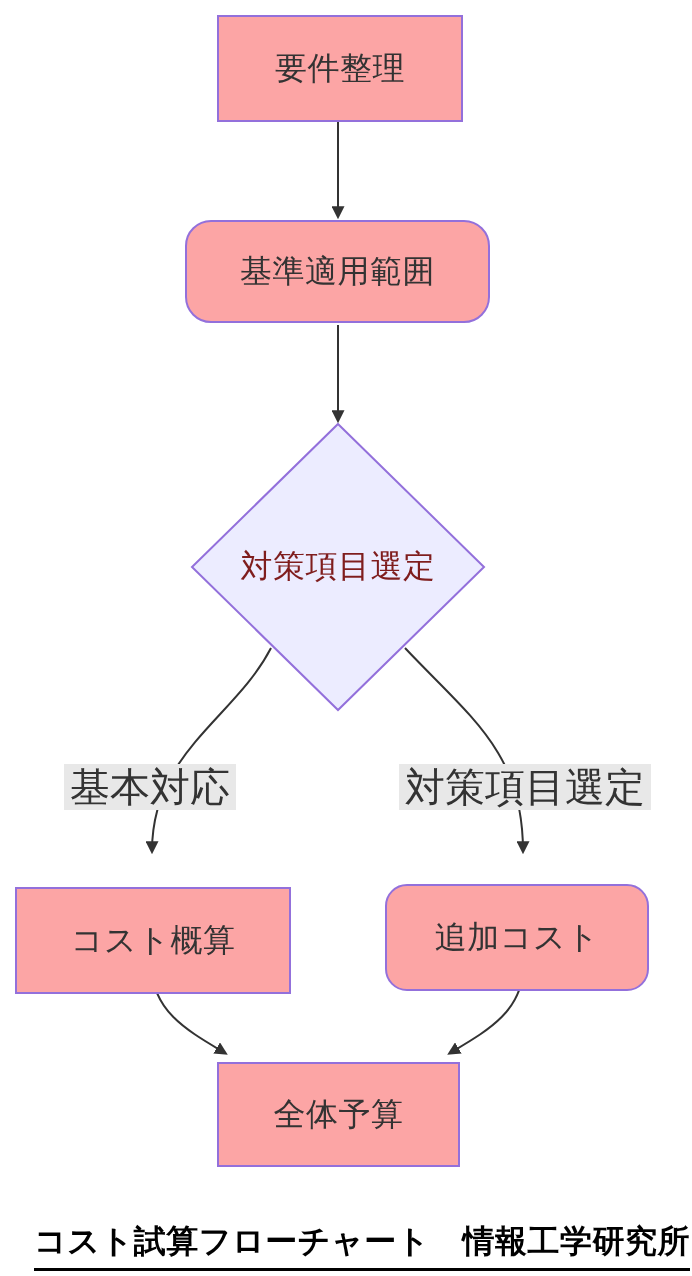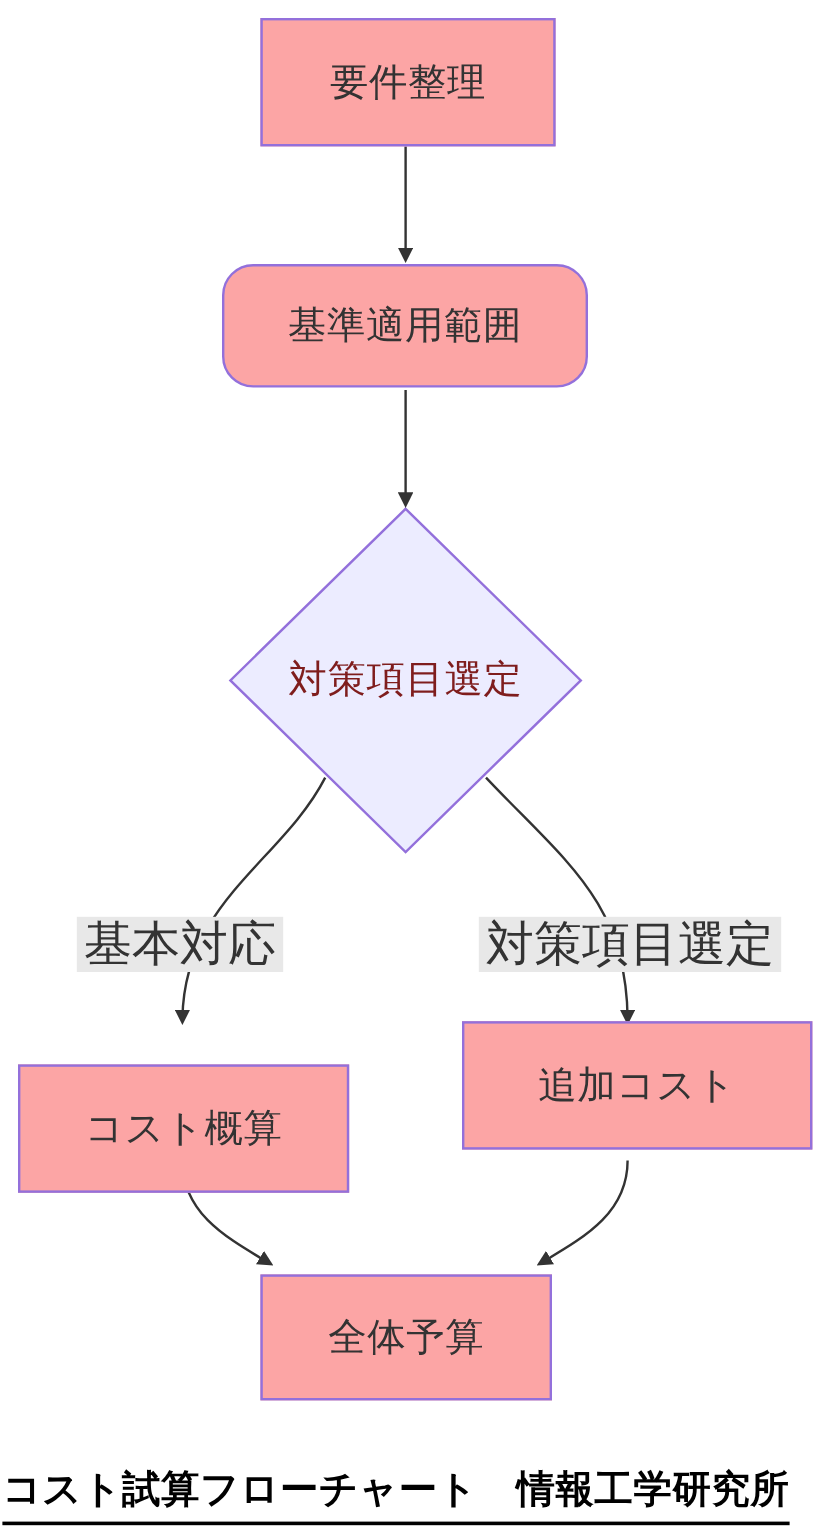--- a/index.html
+++ b/index.html
@@ -25,21 +25,21 @@
     font-size: 32px;
     display: flex;
     align-items: center;
     justify-content: center;
     text-align: center;
     letter-spacing: 0.5px;
   }
   .node-rect1 { left: 217px; top: 15px;  width: 246px; height: 107px; }
   .node-rect2 { left: 185px; top: 220px; width: 305px; height: 103px; border-radius: 26px; }
   .node-rect3 { left: 15px;  top: 858px; width: 276px; height: 107px; margin-top: 29px; }
-  .node-rect4 { left: 385px; top: 851px; width: 292px; height: 107px; }
+  .node-rect4 { left: 385px; top: 884px; width: 264px; height: 107px; border-radius: 22px; }
   .node-rect5 { left: 217px; top: 1062px; width: 243px; height: 105px; }
   .diamond-label {
     position: absolute;
     left: 338px; top: 567px;
     transform: translate(-50%, -50%);
     color: #7f1d1d;
     font-size: 32px;
     letter-spacing: 0.5px;
     white-space: nowrap;
   }
@@ -62,20 +62,21 @@
     font-size: 32px;
     font-weight: bold;
     color: #000000;
     white-space: nowrap;
   }
   .caption .underlined {
     display: inline-block;
     border-bottom: 3px solid #000000;
     padding-bottom: 4px;
     letter-spacing: 0.5px;
+    margin-left: 32px;
   }
 </style>
 </head>
 <body>
 
 <div class="stage">
 
   <svg class="edges-svg" viewBox="0 0 692 1276" xmlns="http://www.w3.org/2000/svg">
     <defs>
       <marker id="arrow" viewBox="0 0 10 10" refX="7.5" refY="5" markerWidth="13" markerHeight="13" markerUnits="userSpaceOnUse" orient="auto">

